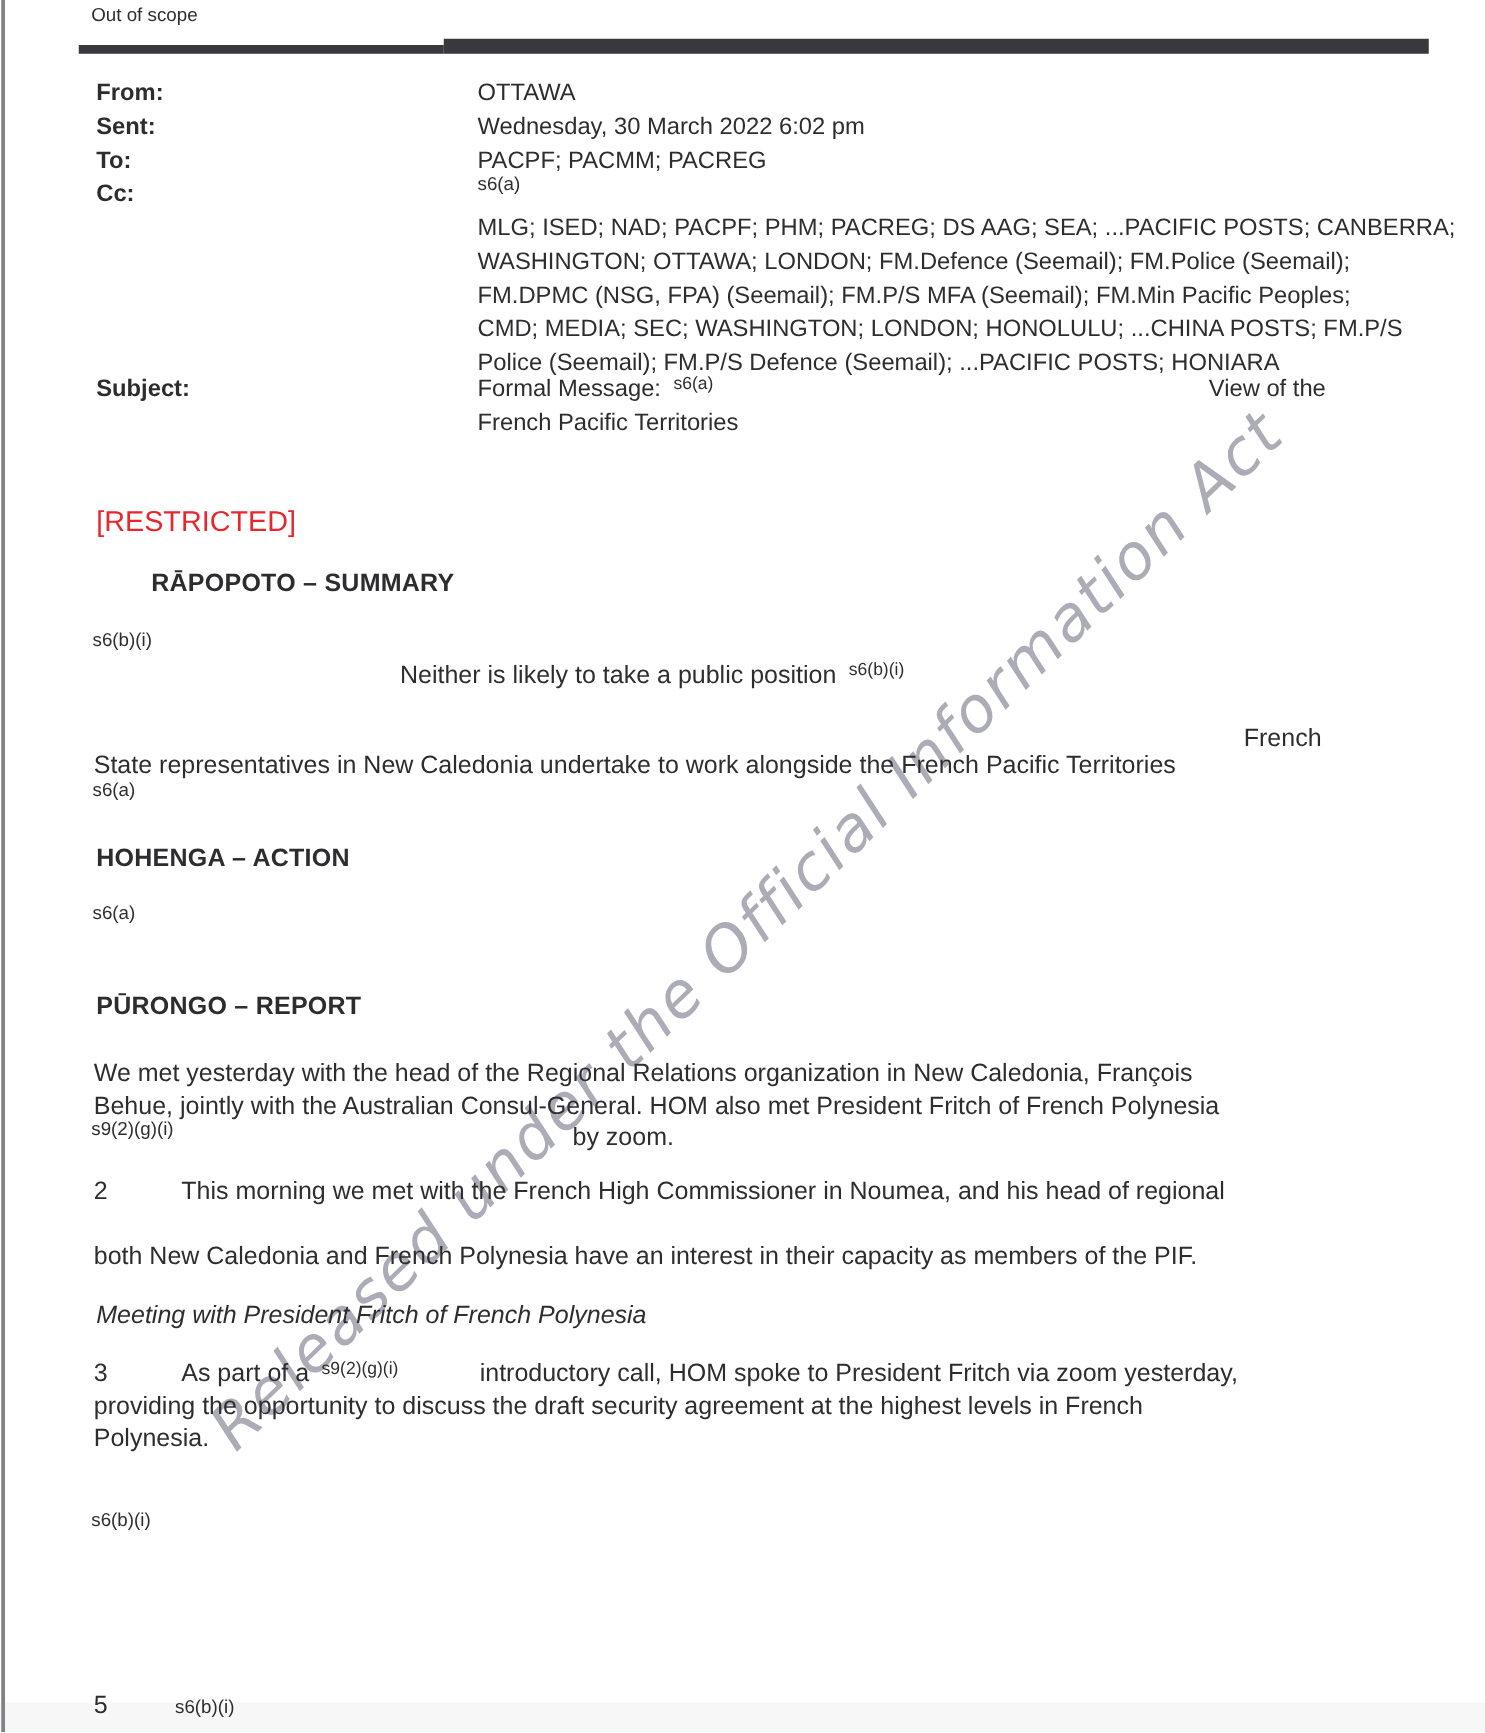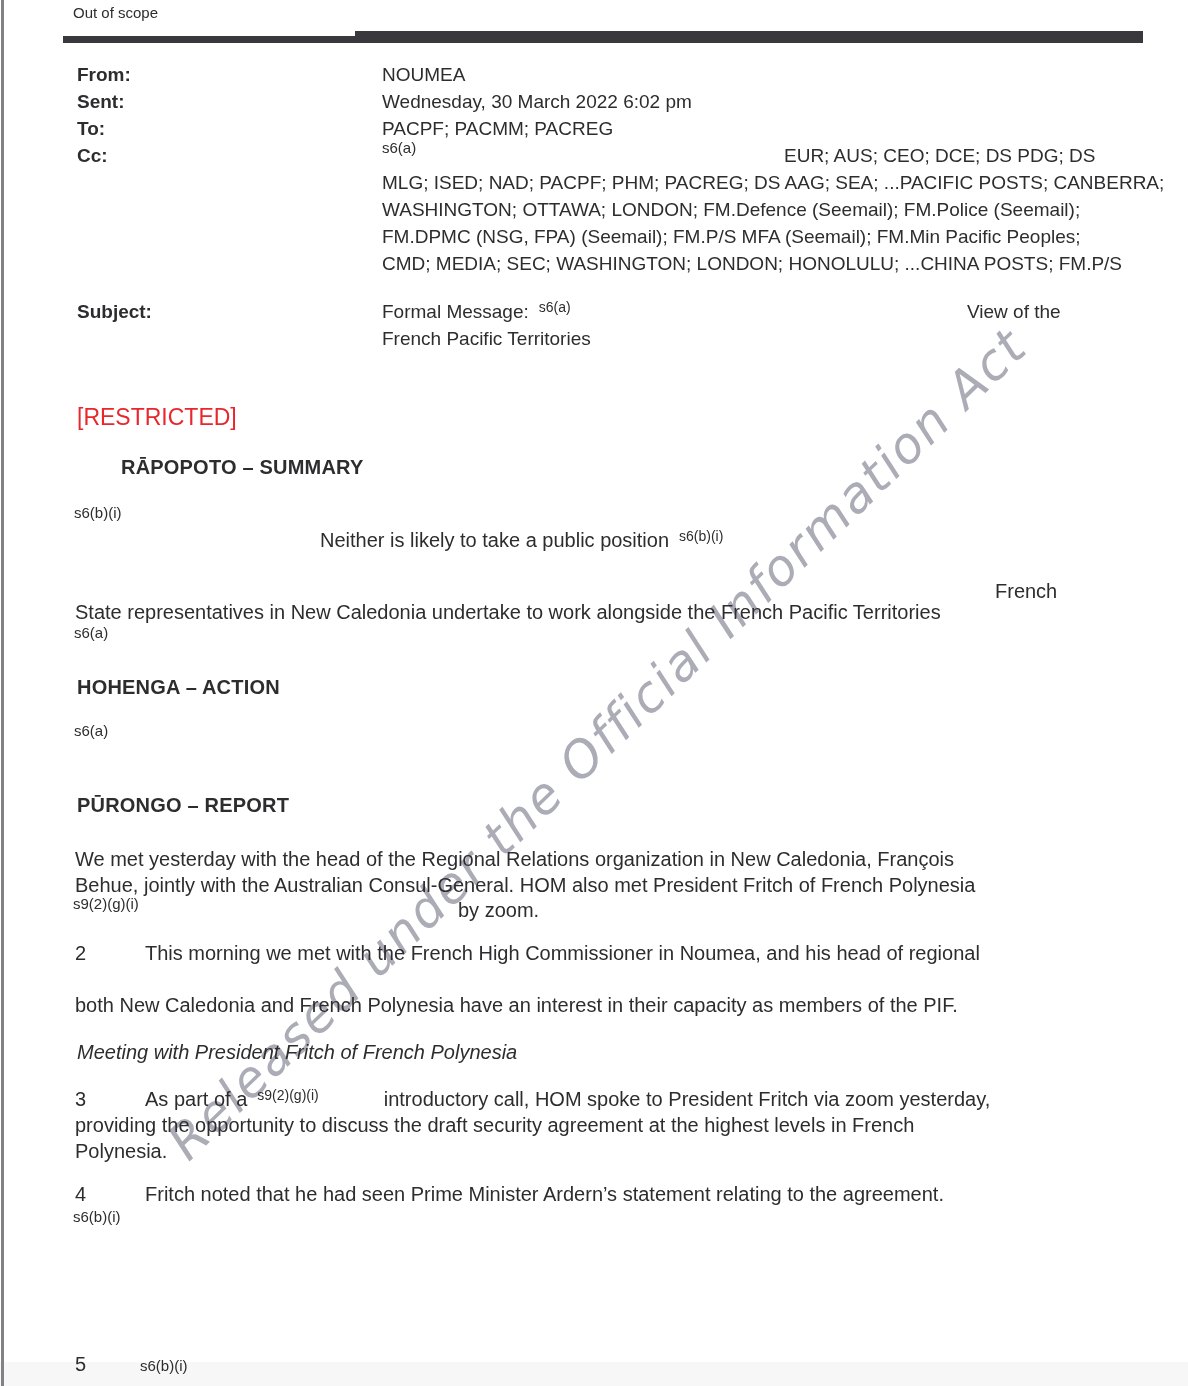--- a/index.html
+++ b/index.html
@@ -41,35 +41,35 @@
 
   <div class="left-rule"></div>
   <div class="watermark">Released under the Official Information Act</div>
   <div class="footer-band"></div>
 
   <div class="t small" style="left:73px; top:4px;">Out of scope</div>
   <div class="bar bar-a"></div>
   <div class="bar bar-b"></div>
 
   <div class="t hdr lbl" style="left:77px; top:64px;">From:</div>
-  <div class="t hdr" style="left:382px; top:64px;">NOUMEA</div>
+  <div class="t hdr" style="left:382px; top:64px;">OTTAWA</div>
 
   <div class="t hdr lbl" style="left:77px; top:91px;">Sent:</div>
   <div class="t hdr" style="left:382px; top:91px;">Wednesday, 30 March 2022 6:02 pm</div>
 
   <div class="t hdr lbl" style="left:77px; top:118px;">To:</div>
   <div class="t hdr" style="left:382px; top:118px;">PACPF; PACMM; PACREG</div>
 
   <div class="t hdr lbl" style="left:77px; top:145px;">Cc:</div>
   <div class="t code" style="left:382px; top:139px;">s6(a)</div>
-  <div class="t hdr" style="left:784px; top:145px;">EUR; AUS; CEO; DCE; DS PDG; DS</div>
   <div class="t hdr" style="left:382px; top:172px;">MLG; ISED; NAD; PACPF; PHM; PACREG; DS AAG; SEA; ...PACIFIC POSTS; CANBERRA;</div>
   <div class="t hdr" style="left:382px; top:199px;">WASHINGTON; OTTAWA; LONDON; FM.Defence (Seemail); FM.Police (Seemail);</div>
   <div class="t hdr" style="left:382px; top:226px;">FM.DPMC (NSG, FPA) (Seemail); FM.P/S MFA (Seemail); FM.Min Pacific Peoples;</div>
   <div class="t hdr" style="left:382px; top:253px;">CMD; MEDIA; SEC; WASHINGTON; LONDON; HONOLULU; ...CHINA POSTS; FM.P/S</div>
+  <div class="t hdr" style="left:382px; top:280px;">Police (Seemail); FM.P/S Defence (Seemail); ...PACIFIC POSTS; HONIARA</div>
 
   <div class="t hdr lbl" style="left:77px; top:301px;">Subject:</div>
   <div class="t hdr" style="left:382px; top:301px;">
     <span>Formal Message:</span><span class="gap-sm"></span><span class="sup">s6(a)</span>
   </div>
   <div class="t hdr" style="left:967px; top:301px;">View of the</div>
   <div class="t hdr" style="left:382px; top:328px;">French Pacific Territories</div>
 
   <div class="t red" style="left:77px; top:404px;">[RESTRICTED]</div>
 
@@ -98,22 +98,19 @@
   <div class="t body" style="left:75px; top:993px;">both New Caledonia and French Polynesia have an interest in their capacity as members of the PIF.</div>
 
   <div class="t body italic" style="left:77px; top:1040px;">Meeting with President Fritch of French Polynesia</div>
 
   <div class="t body" style="left:75px; top:1087px;">
     <span class="num">3</span><span>As part of a</span><span class="gap-sm"></span><span class="sup">s9(2)(g)(i)</span><span class="gap"></span><span>introductory call, HOM spoke to President Fritch via zoom yesterday,</span>
   </div>
   <div class="t body" style="left:75px; top:1113px;">providing the opportunity to discuss the draft security agreement at the highest levels in French</div>
   <div class="t body" style="left:75px; top:1139px;">Polynesia.</div>
 
-  <div class="t body" style="left:75px; top:1182px;">
-    <span class="num">4</span><span>Fritch noted that he had seen Prime Minister Ardern’s statement relating to the agreement.</span>
-  </div>
   <div class="t code" style="left:73px; top:1208px;">s6(b)(i)</div>
 
   <div class="t body" style="left:75px; top:1352px;">
     <span class="num-sm">5</span><span class="code">s6(b)(i)</span>
   </div>
 
 </div>
 
 </body></html>

